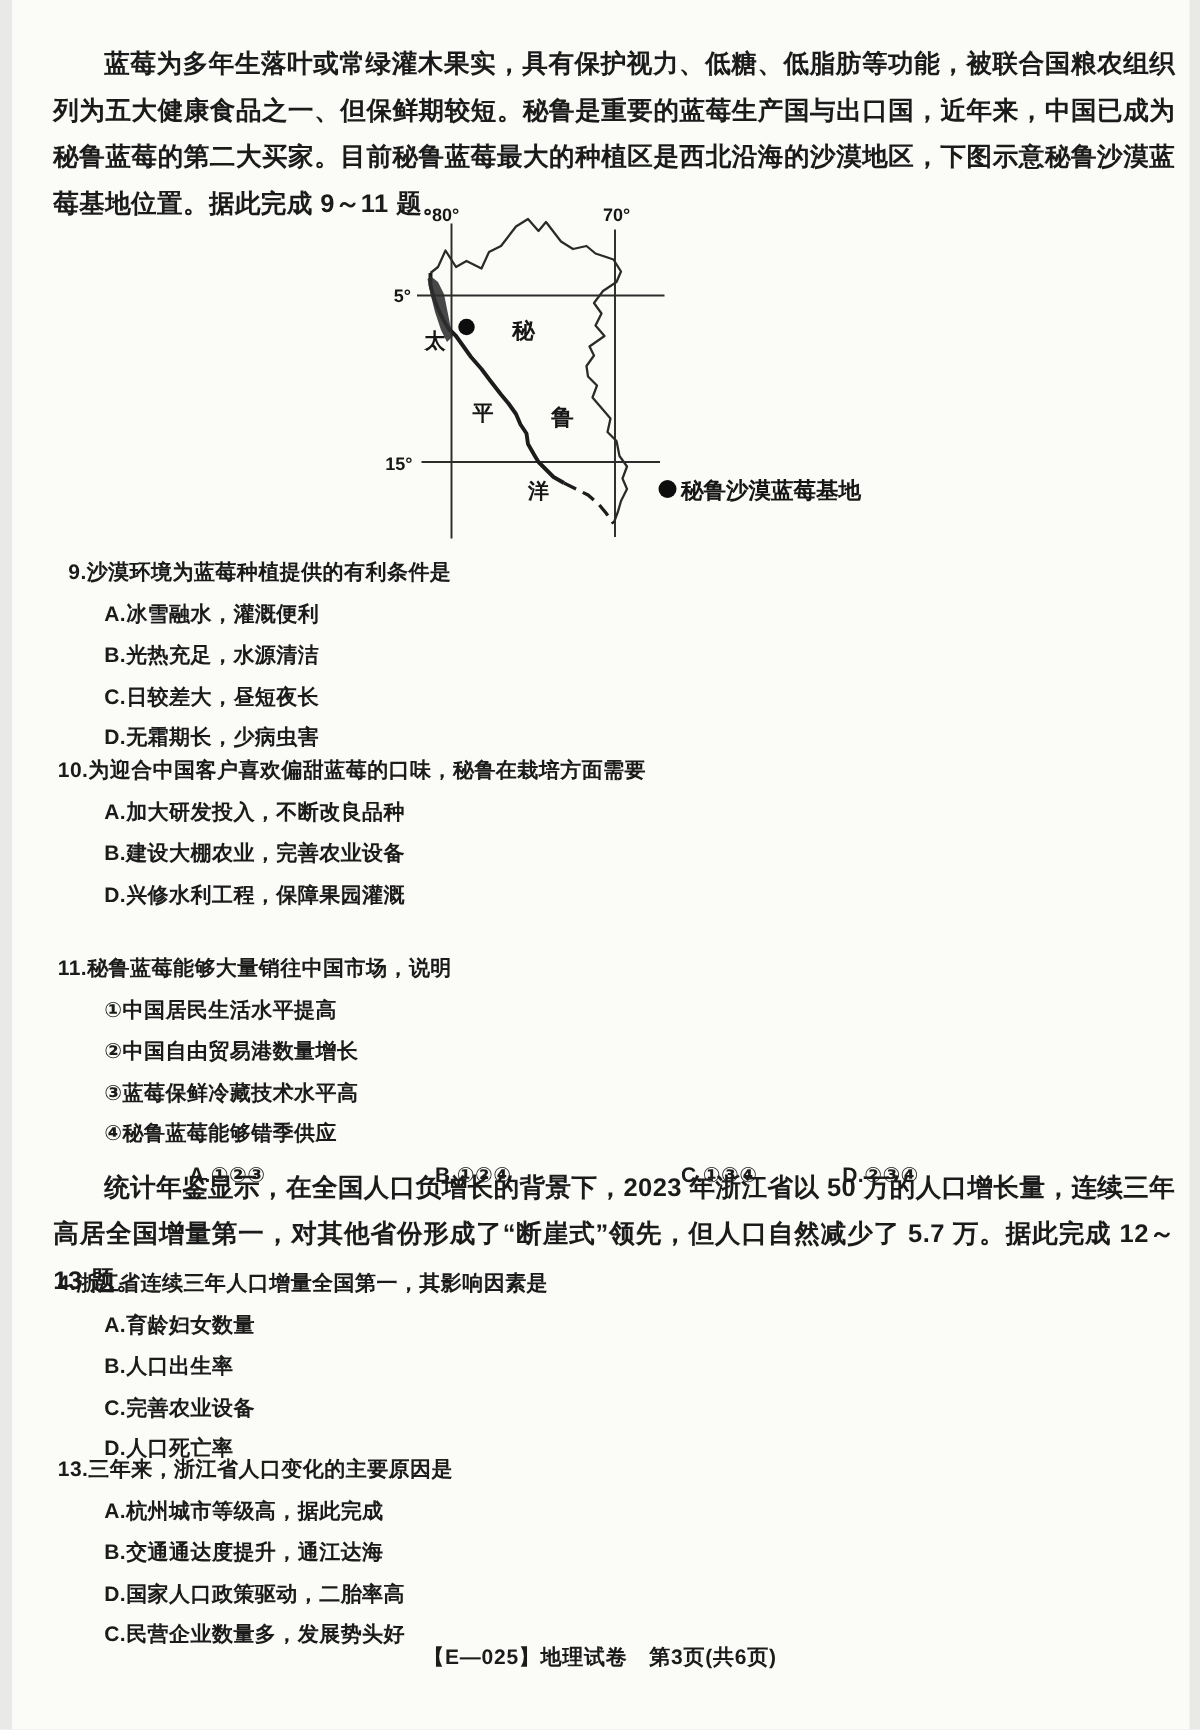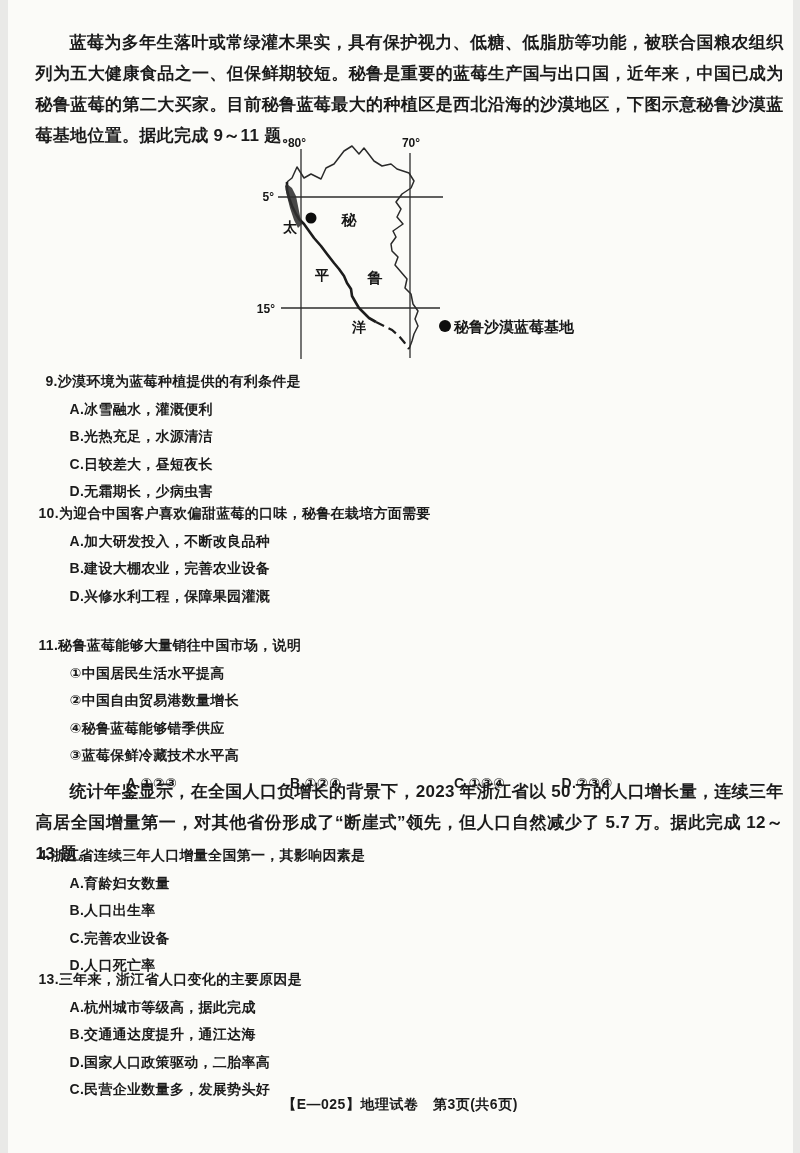--- a/index.html
+++ b/index.html
@@ -93,22 +93,22 @@
       <div>B.建设大棚农业，完善农业设备</div>
       <div>D.兴修水利工程，保障果园灌溉</div>
     </div>
   </div>
 
   <div class="q" style="left:31px; top:632px;">
     <div class="stem"><span>11.</span><span>秘鲁蓝莓能够大量销往中国市场，说明</span></div>
     <div class="subs">
       <div>①中国居民生活水平提高</div>
       <div>②中国自由贸易港数量增长</div>
+      <div>③蓝莓保鲜冷藏技术水平高</div>
       <div>④秘鲁蓝莓能够错季供应</div>
-      <div>③蓝莓保鲜冷藏技术水平高</div>
     </div>
     <div class="choice-row">
       <span>A.①②③</span><span>B.①②④</span><span>C.①③④</span><span>D.②③④</span>
     </div>
   </div>
 
   <div class="para" style="top:776px;">统计年鉴显示，在全国人口负增长的背景下，2023 年浙江省以 50 万的人口增长量，连续三年高居全国增量第一，对其他省份形成了“断崖式”领先，但人口自然减少了 5.7 万。据此完成 12～13 题。</div>
 
   <div class="q" style="left:31px; top:842px;">
     <div class="stem"><span>4.</span><span>浙江省连续三年人口增量全国第一，其影响因素是</span></div>

